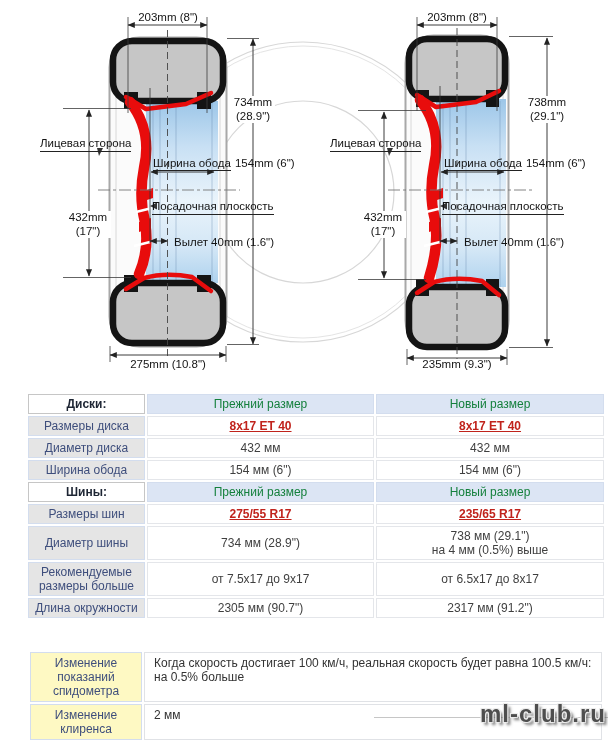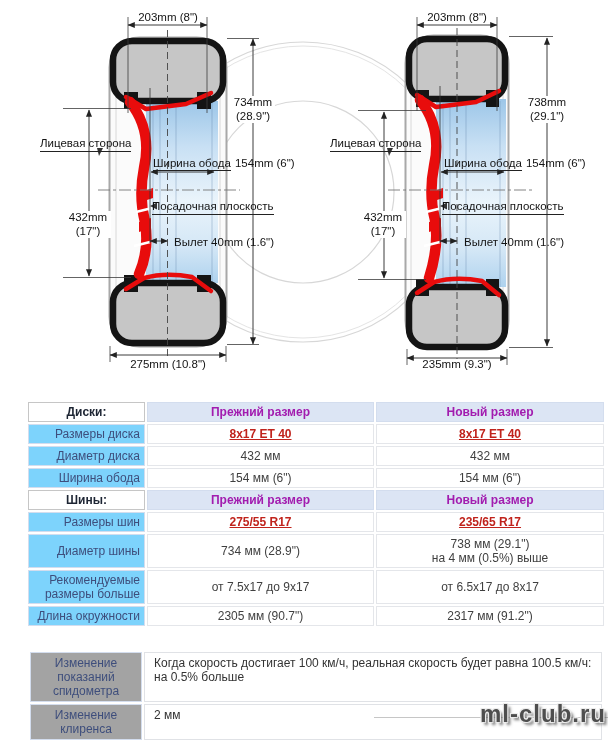--- a/index.html
+++ b/index.html
@@ -4,29 +4,29 @@
 <style>
   html,body{margin:0;padding:0;}
   body{width:608px;height:750px;position:relative;background:#fff;
        font-family:"Liberation Sans",sans-serif;overflow:hidden;}
   .dlabel{position:absolute;font-size:11.5px;color:#141414;white-space:nowrap;line-height:13px;}
   .u{border-bottom:1px solid #222;padding-bottom:1px;}
   .dim2{background:#fff;text-align:center;line-height:13.5px;padding:0 1px;}
   .ctr{text-align:center;}
   .gapL{margin-left:4px;}
   table{border-collapse:separate;border-spacing:2px;position:absolute;table-layout:fixed;background:#fff;}
-  #t1{left:26px;top:392px;width:574px;font-size:12px;margin-top:8px;}
+  #t1{left:26px;top:392px;width:574px;font-size:12px;}
   #t2{left:28px;top:650px;width:572px;font-size:12px;}
   td{line-height:14px;overflow:hidden;}
   .cat{background:#fff;border:1px solid #c6c6c6;font-weight:bold;color:#1d2533;text-align:center;padding:2px 2px;}
-  .hdr{background:#dce5f4;border:1px solid #d3ddee;font-weight:bold;color:#a21caf;text-align:center;padding:2px 2px;}
-  .lbl{background:#7dd3fc;border:1px solid #d3ddee;color:#3e4e7c;text-align:right;padding:2px 4px;}
+  .hdr{background:#dce5f4;border:1px solid #d3ddee;font-weight:normal;color:#15803d;text-align:center;padding:2px 2px;}
+  .lbl{background:#e5e5e5;border:1px solid #d3ddee;color:#3e4e7c;text-align:center;padding:2px 4px;}
   .val{background:#fff;border:1px solid #e4e6ea;color:#3f3f3f;text-align:center;padding:2px 20px;}
   a.rl{color:#c0231c;font-weight:bold;text-decoration:underline;cursor:pointer;}
-  .lbl2{background:#a3a3a3;border:1px solid #d3ddee;color:#3e4e7c;text-align:center;padding:3px 4px;vertical-align:middle;margin-top:26px;}
+  .lbl2{background:#fef9c3;border:1px solid #d3ddee;color:#3e4e7c;text-align:center;padding:3px 4px;vertical-align:middle;margin-top:26px;}
   .val2{background:#fff;border:1px solid #e0e2e6;color:#333;text-align:left;padding:3px 9px;vertical-align:top;}
   .wline{position:absolute;left:374px;top:717px;width:234px;height:1px;background:#c6c6c6;}
   .watermark{position:absolute;right:2px;top:700px;font-size:24px;font-weight:bold;color:#4e4e4e;
      letter-spacing:1px;
      text-shadow:-1px -1px 0 #ececec,1px -1px 0 #ececec,-1px 1px 0 #ececec,1px 1px 0 #dcdcdc,3px 3px 3px rgba(70,70,70,0.75);}
 </style>
 </head>
 <body>
 
 <svg width="608" height="390" viewBox="0 0 608 390" style="position:absolute;left:0;top:0;">

